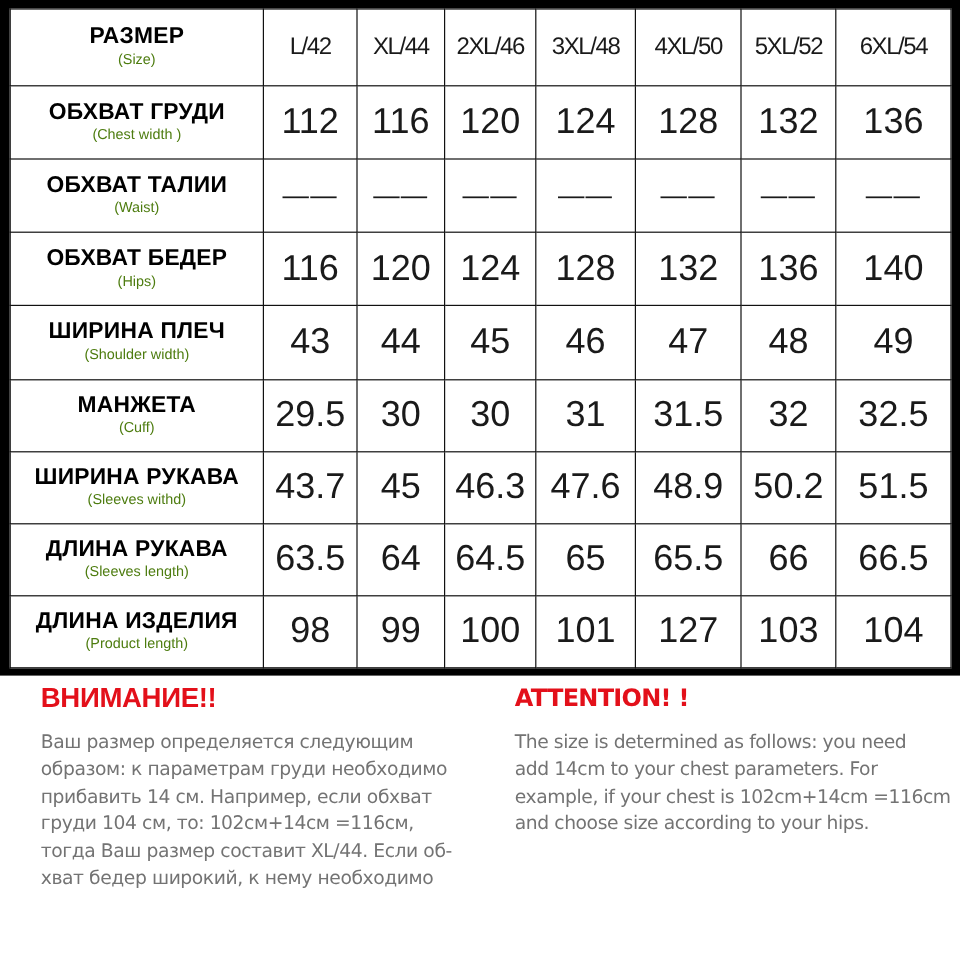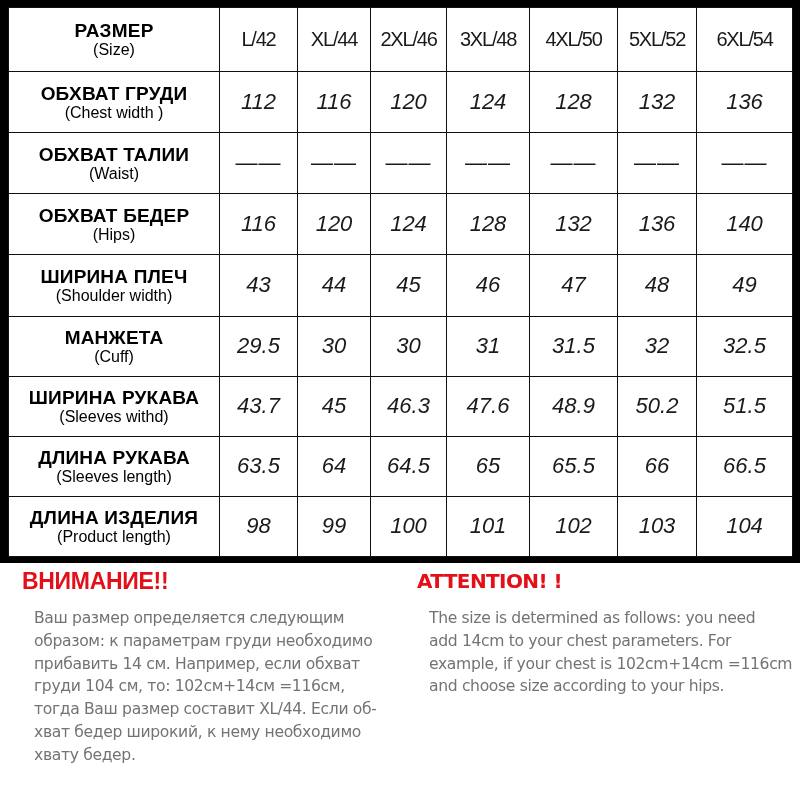--- a/index.html
+++ b/index.html
@@ -22,29 +22,29 @@
   col.c1 { width: 73px; }
   col.c2 { width: 76px; }
   col.c3 { width: 83px; }
   col.c4 { width: 88px; }
   col.c5 { width: 79px; }
   col.c6 { width: 96px; }
   tr.r-head { height: 64px; }
   tr.r-data { height: 61px; }
   tr.r-data.short { height: 60px; }
   .lbl-ru { display: block; font-weight: bold; font-size: 19px; line-height: 20px; color: #000; letter-spacing: 0.2px; }
-  .lbl-en { display: block; font-size: 16px; line-height: 17px; color: #000000; }
+  .lbl-en { display: block; font-size: 12px; line-height: 17px; color: #4d7c0f; }
   .size-hd { font-size: 20px; letter-spacing: -1.2px; color: #222; }
-  .val { font-size: 22px; color: #222; font-style: italic; }
+  .val { font-size: 30px; color: #222; }
   .dash { font-size: 22px; letter-spacing: 1px; color: #333; }
 
   .notice { position: absolute; top: 567px; }
   .notice.ru { left: 22px; width: 380px; }
   .notice.en { left: 417px; width: 383px; }
-  .notice-title { color: #e3101a; font-weight: bold; font-size: 23px; line-height: 28px; margin: 0 0 2px 0; letter-spacing: -0.3px; }
+  .notice-title { color: #e3101a; font-weight: bold; font-size: 23px; line-height: 28px; margin: 0 0 2px 12px; letter-spacing: -0.3px; }
   .notice.en .notice-title { font-family: "DejaVu Sans", sans-serif; font-size: 20px; letter-spacing: -0.6px; }
   .notice-body { font-family: "DejaVu Sans", sans-serif; font-size: 15.6px; line-height: 22.8px; color: #737373; margin: 12px; letter-spacing: -0.35px; }
   .notice-body span { display: block; white-space: nowrap; }
 </style>
 </head>
 <body>
 
 <div class="frame">
   <table class="size-table">
     <colgroup>
@@ -172,38 +172,37 @@
 
       <tr class="r-data short">
         <td>
           <span class="lbl-ru">ДЛИНА ИЗДЕЛИЯ</span>
           <span class="lbl-en">(Product length)</span>
         </td>
         <td class="val">98</td>
         <td class="val">99</td>
         <td class="val">100</td>
         <td class="val">101</td>
-        <td class="val">102</td>
+        <td class="val">127</td>
         <td class="val">103</td>
         <td class="val">104</td>
       </tr>
     </tbody>
   </table>
 </div>
 
 <div class="notice ru">
   <div class="notice-title">ВНИМАНИЕ!!</div>
   <p class="notice-body">
     <span>Ваш размер определяется следующим</span>
     <span>образом: к параметрам груди необходимо</span>
     <span>прибавить 14 см. Например, если обхват</span>
     <span>груди  104 см, то: 102см+14см =116см,</span>
     <span>тогда Ваш размер составит XL/44. Если об-</span>
     <span>хват бедер широкий, к нему необходимо</span>
-    <span>хвату бедер.</span>
   </p>
 </div>
 
 <div class="notice en">
   <div class="notice-title">ATTENTION! !</div>
   <p class="notice-body">
     <span>The size is determined as follows: you need</span>
     <span>add 14cm to your chest parameters. For</span>
     <span>example, if your chest is 102cm+14cm =116cm</span>
     <span>and choose size according to your hips.</span>

